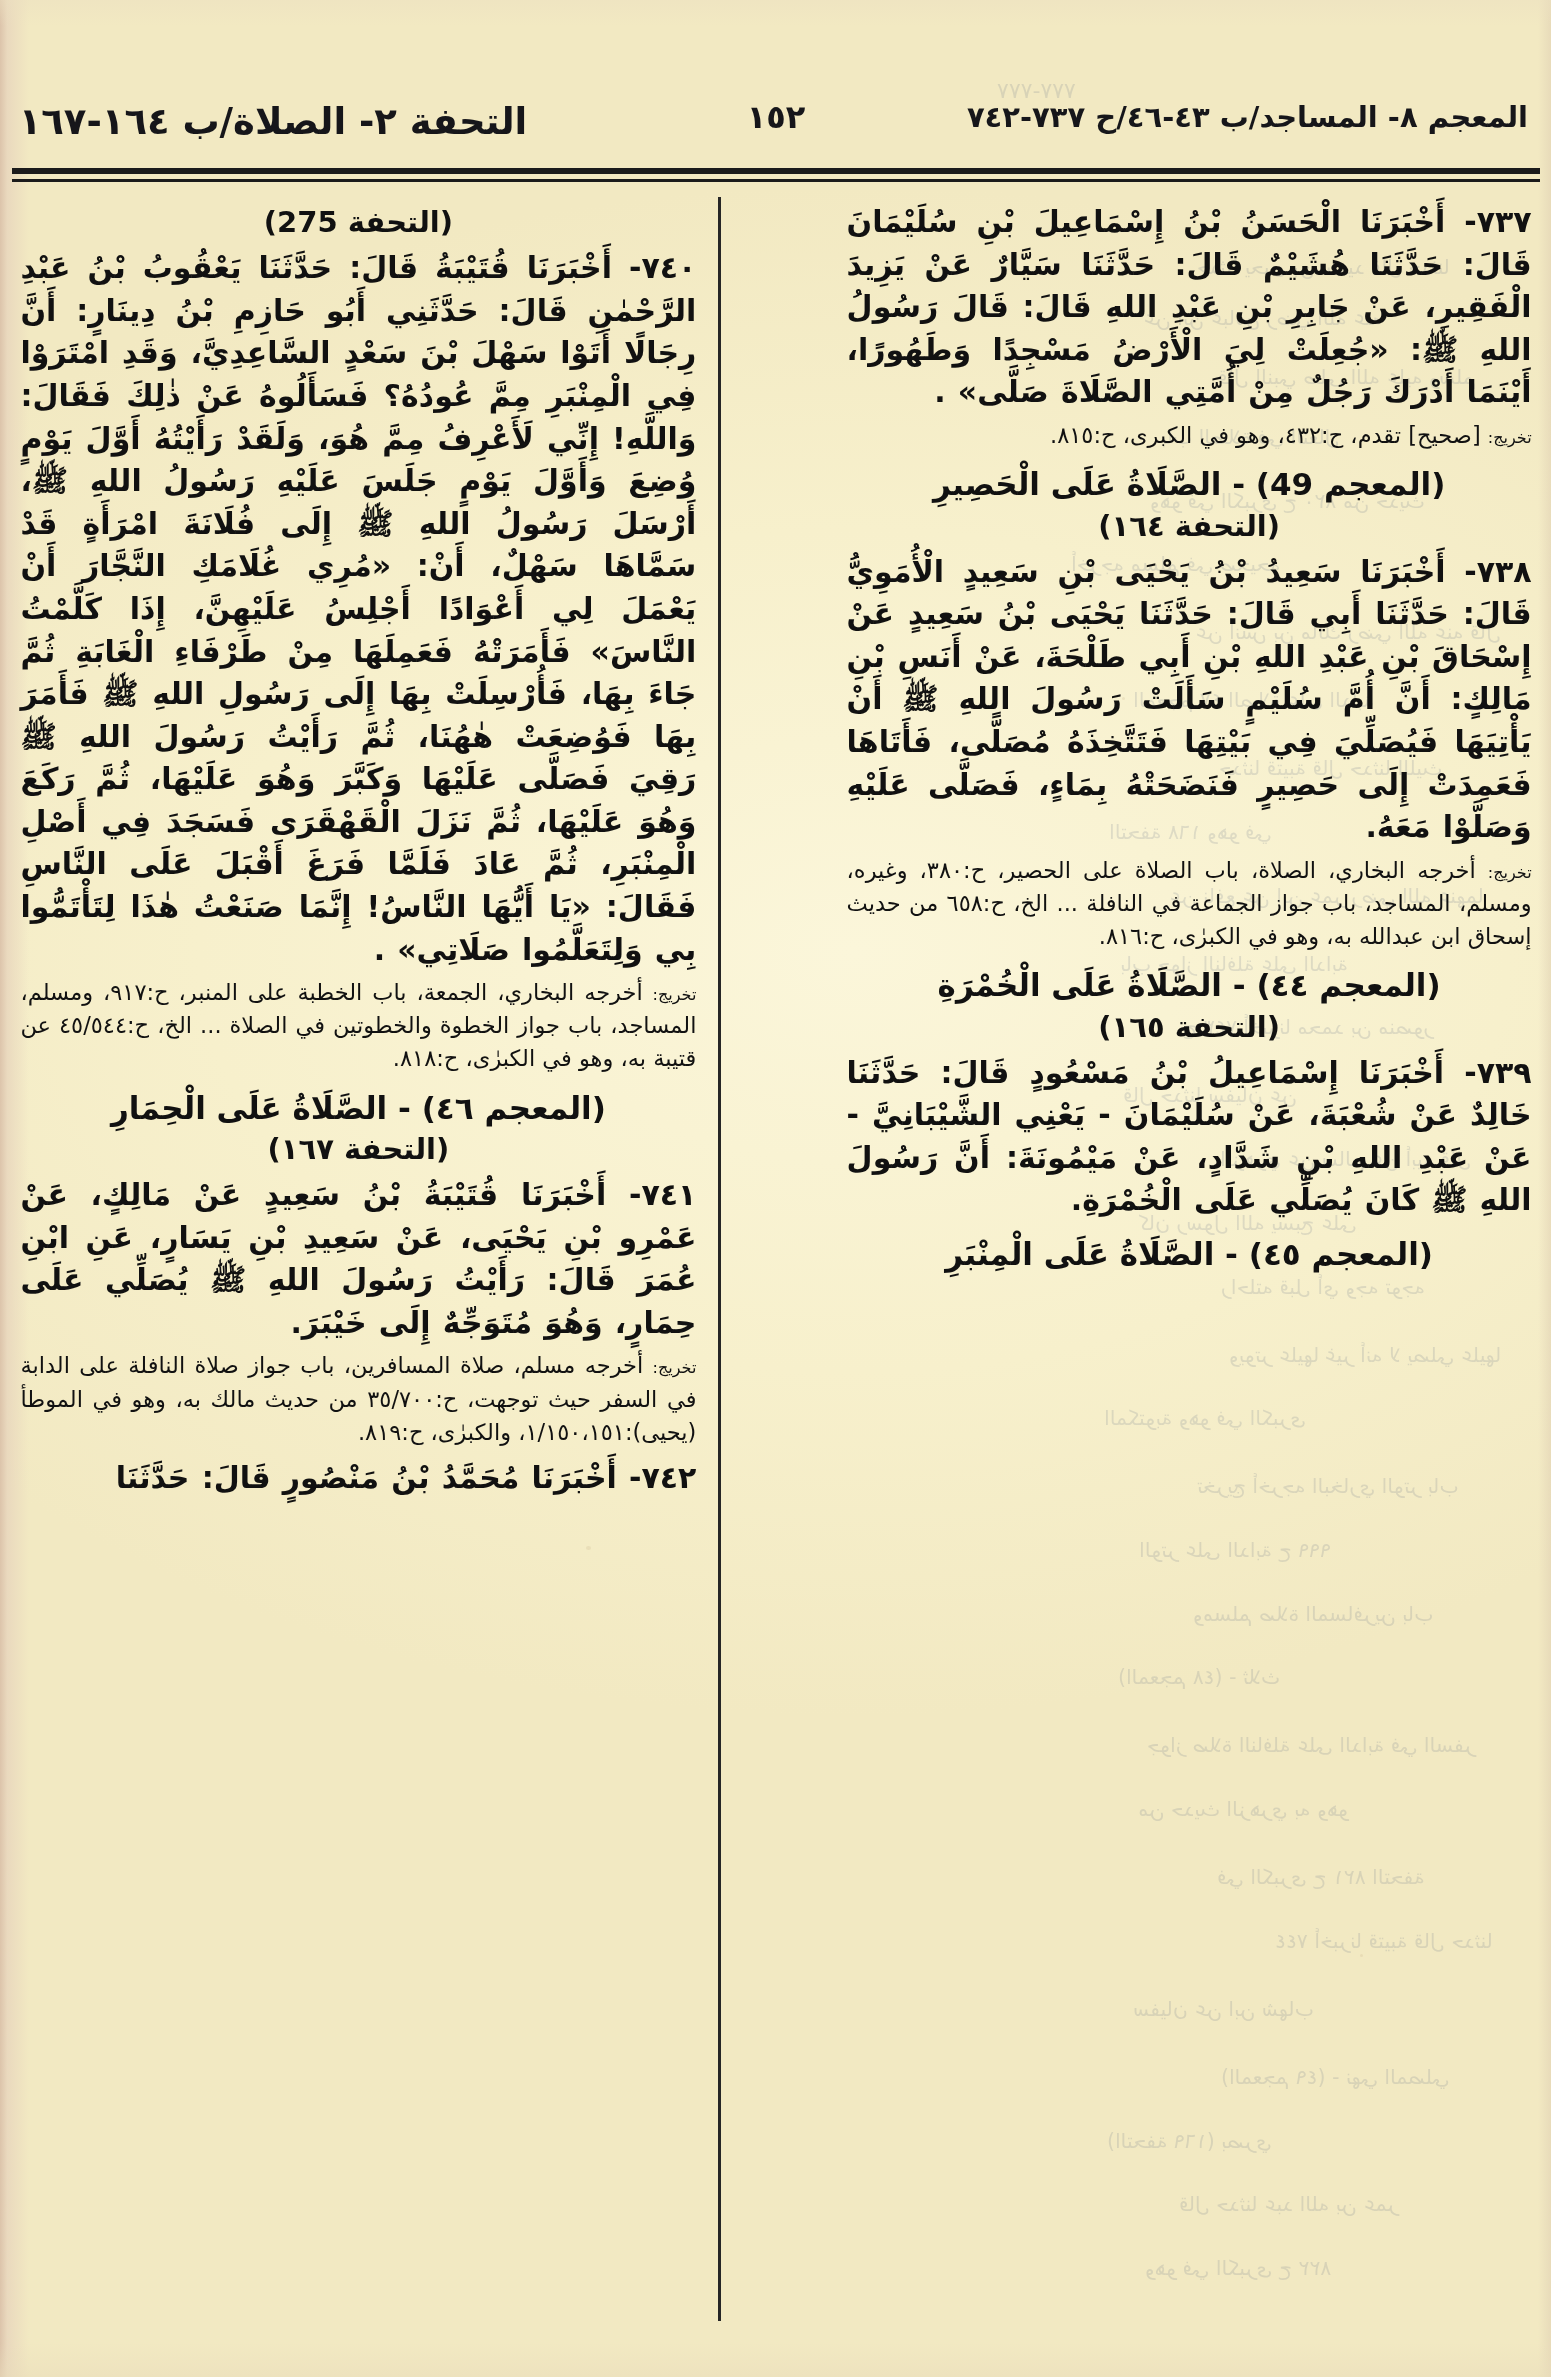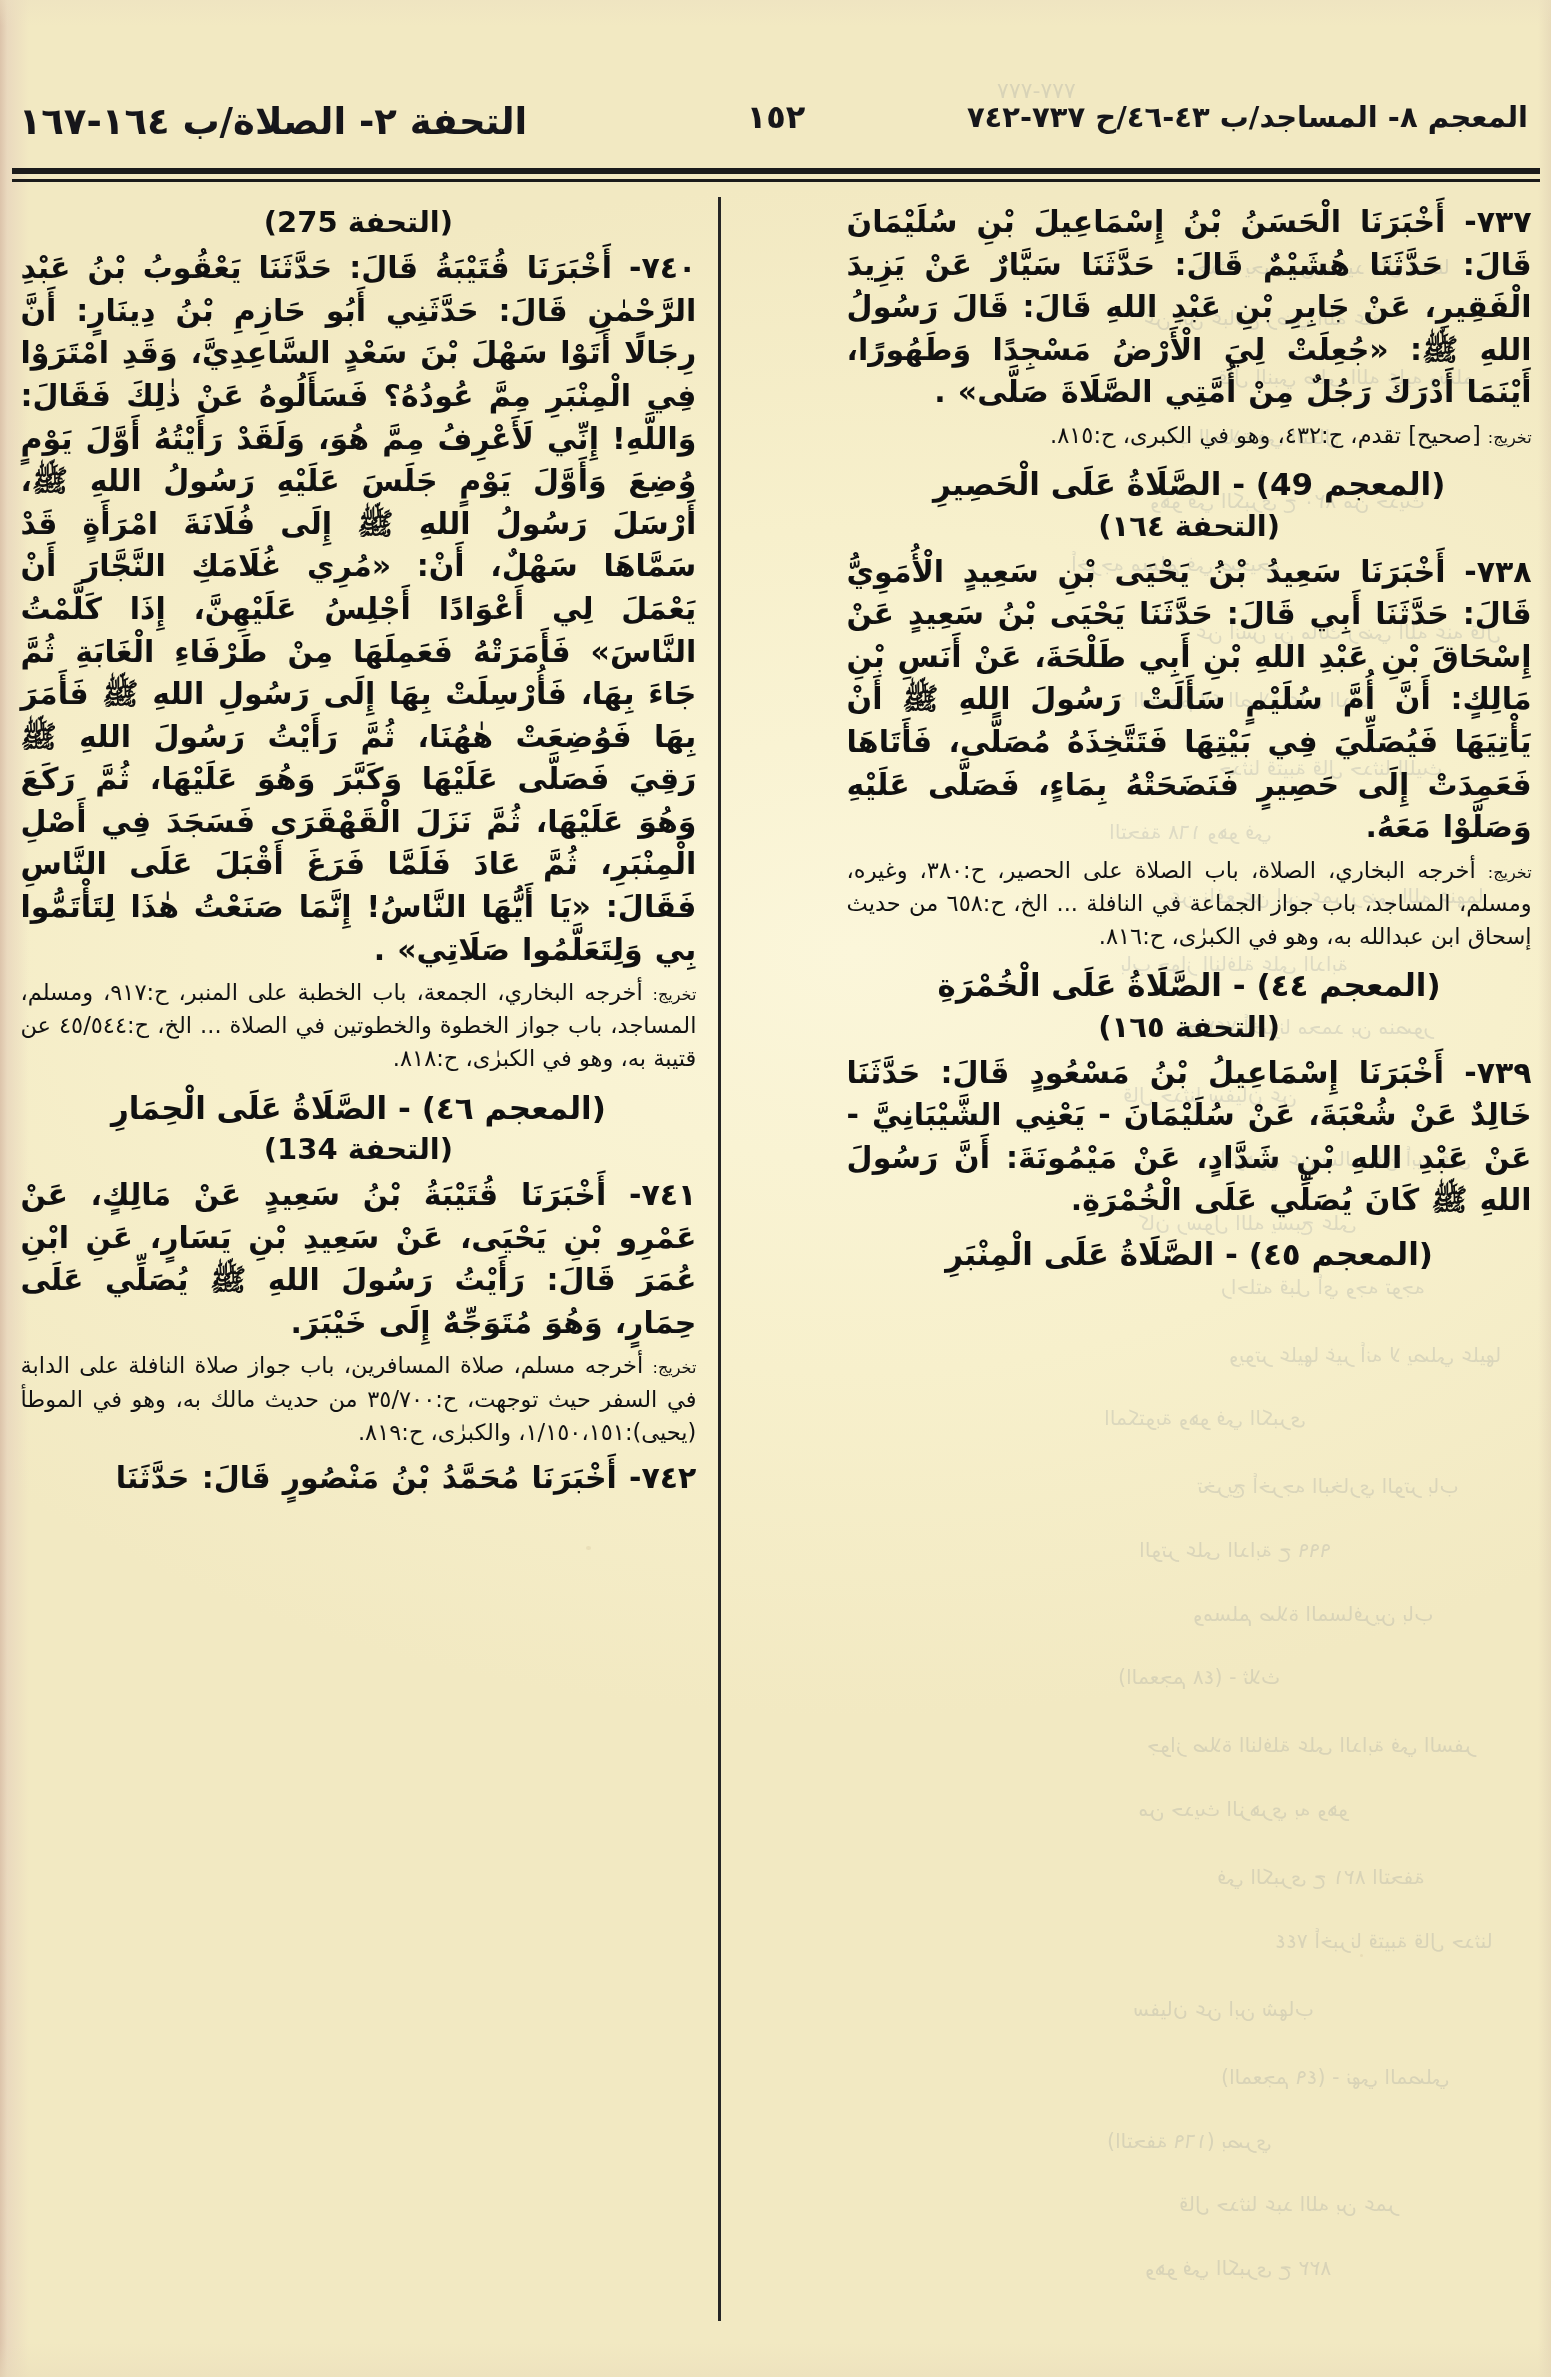--- a/index.html
+++ b/index.html
@@ -223,21 +223,21 @@
   <p class="tuhfa">(التحفة 275)</p>
 
   <p class="body-line hadith">٧٤٠- أَخْبَرَنَا قُتَيْبَةُ قَالَ: حَدَّثَنَا يَعْقُوبُ بْنُ عَبْدِ الرَّحْمٰنِ قَالَ: حَدَّثَنِي أَبُو حَازِمِ بْنُ دِينَارٍ: أَنَّ رِجَالًا أَتَوْا سَهْلَ بْنَ سَعْدٍ السَّاعِدِيَّ، وَقَدِ امْتَرَوْا فِي الْمِنْبَرِ مِمَّ عُودُهُ؟ فَسَأَلُوهُ عَنْ ذٰلِكَ فَقَالَ: وَاللَّهِ! إِنِّي لَأَعْرِفُ مِمَّ هُوَ، وَلَقَدْ رَأَيْتُهُ أَوَّلَ يَوْمٍ وُضِعَ وَأَوَّلَ يَوْمٍ جَلَسَ عَلَيْهِ رَسُولُ اللهِ ﷺ، أَرْسَلَ رَسُولُ اللهِ ﷺ إِلَى فُلَانَةَ امْرَأَةٍ قَدْ سَمَّاهَا سَهْلٌ، أَنْ: «مُرِي غُلَامَكِ النَّجَّارَ أَنْ يَعْمَلَ لِي أَعْوَادًا أَجْلِسُ عَلَيْهِنَّ، إِذَا كَلَّمْتُ النَّاسَ» فَأَمَرَتْهُ فَعَمِلَهَا مِنْ طَرْفَاءِ الْغَابَةِ ثُمَّ جَاءَ بِهَا، فَأُرْسِلَتْ بِهَا إِلَى رَسُولِ اللهِ ﷺ فَأَمَرَ بِهَا فَوُضِعَتْ هٰهُنَا، ثُمَّ رَأَيْتُ رَسُولَ اللهِ ﷺ رَقِيَ فَصَلَّى عَلَيْهَا وَكَبَّرَ وَهُوَ عَلَيْهَا، ثُمَّ رَكَعَ وَهُوَ عَلَيْهَا، ثُمَّ نَزَلَ الْقَهْقَرَى فَسَجَدَ فِي أَصْلِ الْمِنْبَرِ، ثُمَّ عَادَ فَلَمَّا فَرَغَ أَقْبَلَ عَلَى النَّاسِ فَقَالَ: «يَا أَيُّهَا النَّاسُ! إِنَّمَا صَنَعْتُ هٰذَا لِتَأْتَمُّوا بِي وَلِتَعَلَّمُوا صَلَاتِي» .</p>
 
   <p class="takhreej">
     <span class="lbl">تخريج:</span>
     <span>أخرجه البخاري، الجمعة، باب الخطبة على المنبر، ح:٩١٧، ومسلم، المساجد، باب جواز الخطوة والخطوتين في الصلاة ... الخ، ح:٤٥/٥٤٤ عن قتيبة به، وهو في الكبرٰى، ح:٨١٨.</span>
   </p>
 
   <p class="chapter">(المعجم ٤٦) - الصَّلَاةُ عَلَى الْحِمَارِ</p>
-  <p class="tuhfa">(التحفة 134)</p>
+  <p class="tuhfa">(التحفة ١٦٧)</p>
 
   <p class="body-line hadith">٧٤١- أَخْبَرَنَا قُتَيْبَةُ بْنُ سَعِيدٍ عَنْ مَالِكٍ، عَنْ عَمْرِو بْنِ يَحْيَى، عَنْ سَعِيدِ بْنِ يَسَارٍ، عَنِ ابْنِ عُمَرَ قَالَ: رَأَيْتُ رَسُولَ اللهِ ﷺ يُصَلِّي عَلَى حِمَارٍ، وَهُوَ مُتَوَجِّهٌ إِلَى خَيْبَرَ.</p>
 
   <p class="takhreej">
     <span class="lbl">تخريج:</span>
     <span>أخرجه مسلم، صلاة المسافرين، باب جواز صلاة النافلة على الدابة في السفر حيث توجهت، ح:٣٥/٧٠٠ من حديث مالك به، وهو في الموطأ (يحيى):١/١٥٠،١٥١، والكبرٰى، ح:٨١٩.</span>
   </p>
 
   <p class="body-line hadith">٧٤٢- أَخْبَرَنَا مُحَمَّدُ بْنُ مَنْصُورٍ قَالَ: حَدَّثَنَا</p>
 </div>

